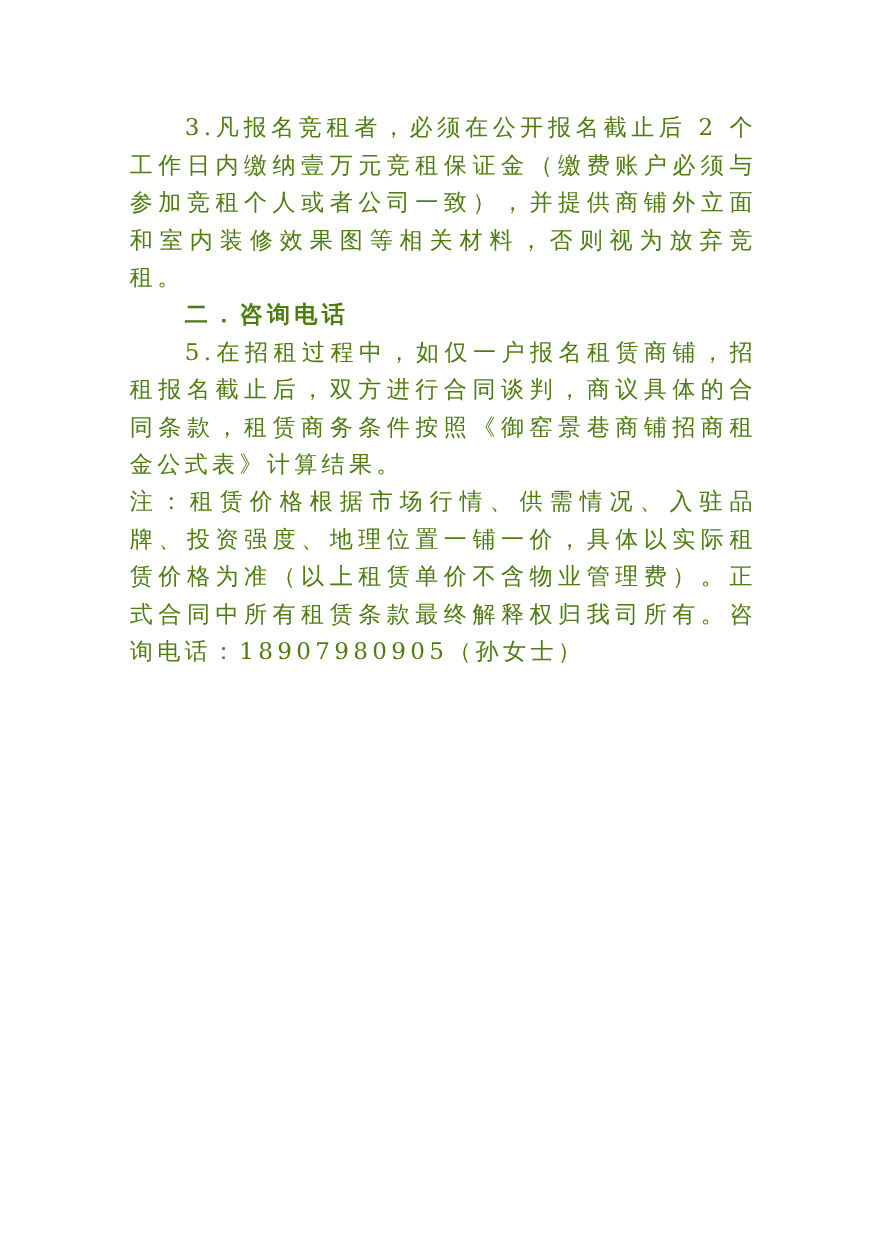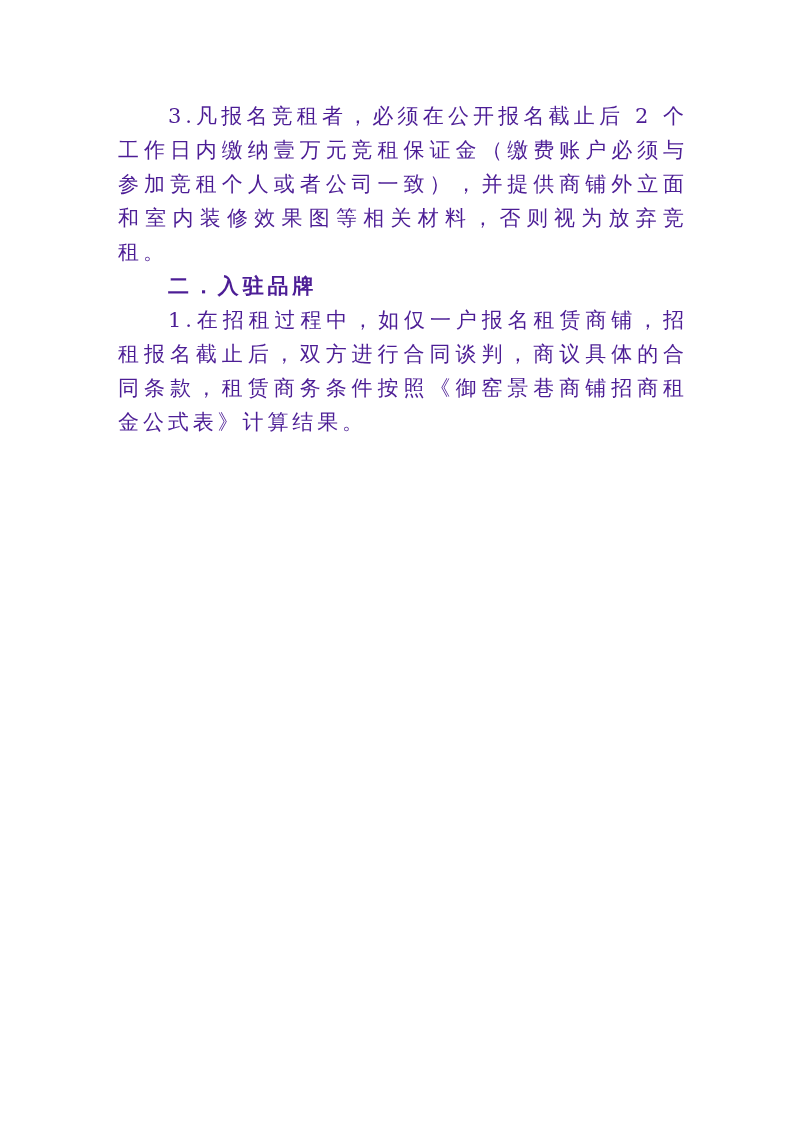--- a/index.html
+++ b/index.html
@@ -5,28 +5,29 @@
   html, body { margin: 0; padding: 0; background: #ffffff; }
   body { width: 800px; height: 1131px; position: relative; overflow: hidden; }
   .page {
     position: absolute;
     left: 118px;
     top: 99px;
     width: 570px;
     font-family: "DejaVu Serif", "Liberation Serif", serif;
     font-size: 21px;
     line-height: 34px;
-    color: #4c1d95;
+    color: #4d7c0f;
     letter-spacing: 3.9px;
   }
   .para { margin: 0; text-align: justify; text-align-last: left; }
   .indent { text-indent: 50px; }
   .heading { margin: 0; text-indent: 50px; font-weight: bold; font-family: "DejaVu Sans", "Liberation Sans", sans-serif; }
   .note { margin: 0; text-align: justify; text-align-last: left; }
 </style>
 </head>
 <body>
 
 <div class="page">
   <p class="para indent">3.凡报名竞租者，必须在公开报名截止后 2 个工作日内缴纳壹万元竞租保证金（缴费账户必须与参加竞租个人或者公司一致），并提供商铺外立面和室内装修效果图等相关材料，否则视为放弃竞租。</p>
-  <p class="heading">二．入驻品牌</p>
-  <p class="para indent">1.在招租过程中，如仅一户报名租赁商铺，招租报名截止后，双方进行合同谈判，商议具体的合同条款，租赁商务条件按照《御窑景巷商铺招商租金公式表》计算结果。</p>
+  <p class="heading">二．咨询电话</p>
+  <p class="para indent">5.在招租过程中，如仅一户报名租赁商铺，招租报名截止后，双方进行合同谈判，商议具体的合同条款，租赁商务条件按照《御窑景巷商铺招商租金公式表》计算结果。</p>
+  <p class="note">注：租赁价格根据市场行情、供需情况、入驻品牌、投资强度、地理位置一铺一价，具体以实际租赁价格为准（以上租赁单价不含物业管理费）。正式合同中所有租赁条款最终解释权归我司所有。咨询电话：18907980905（孙女士）</p>
 </div>
 
 </body></html>

